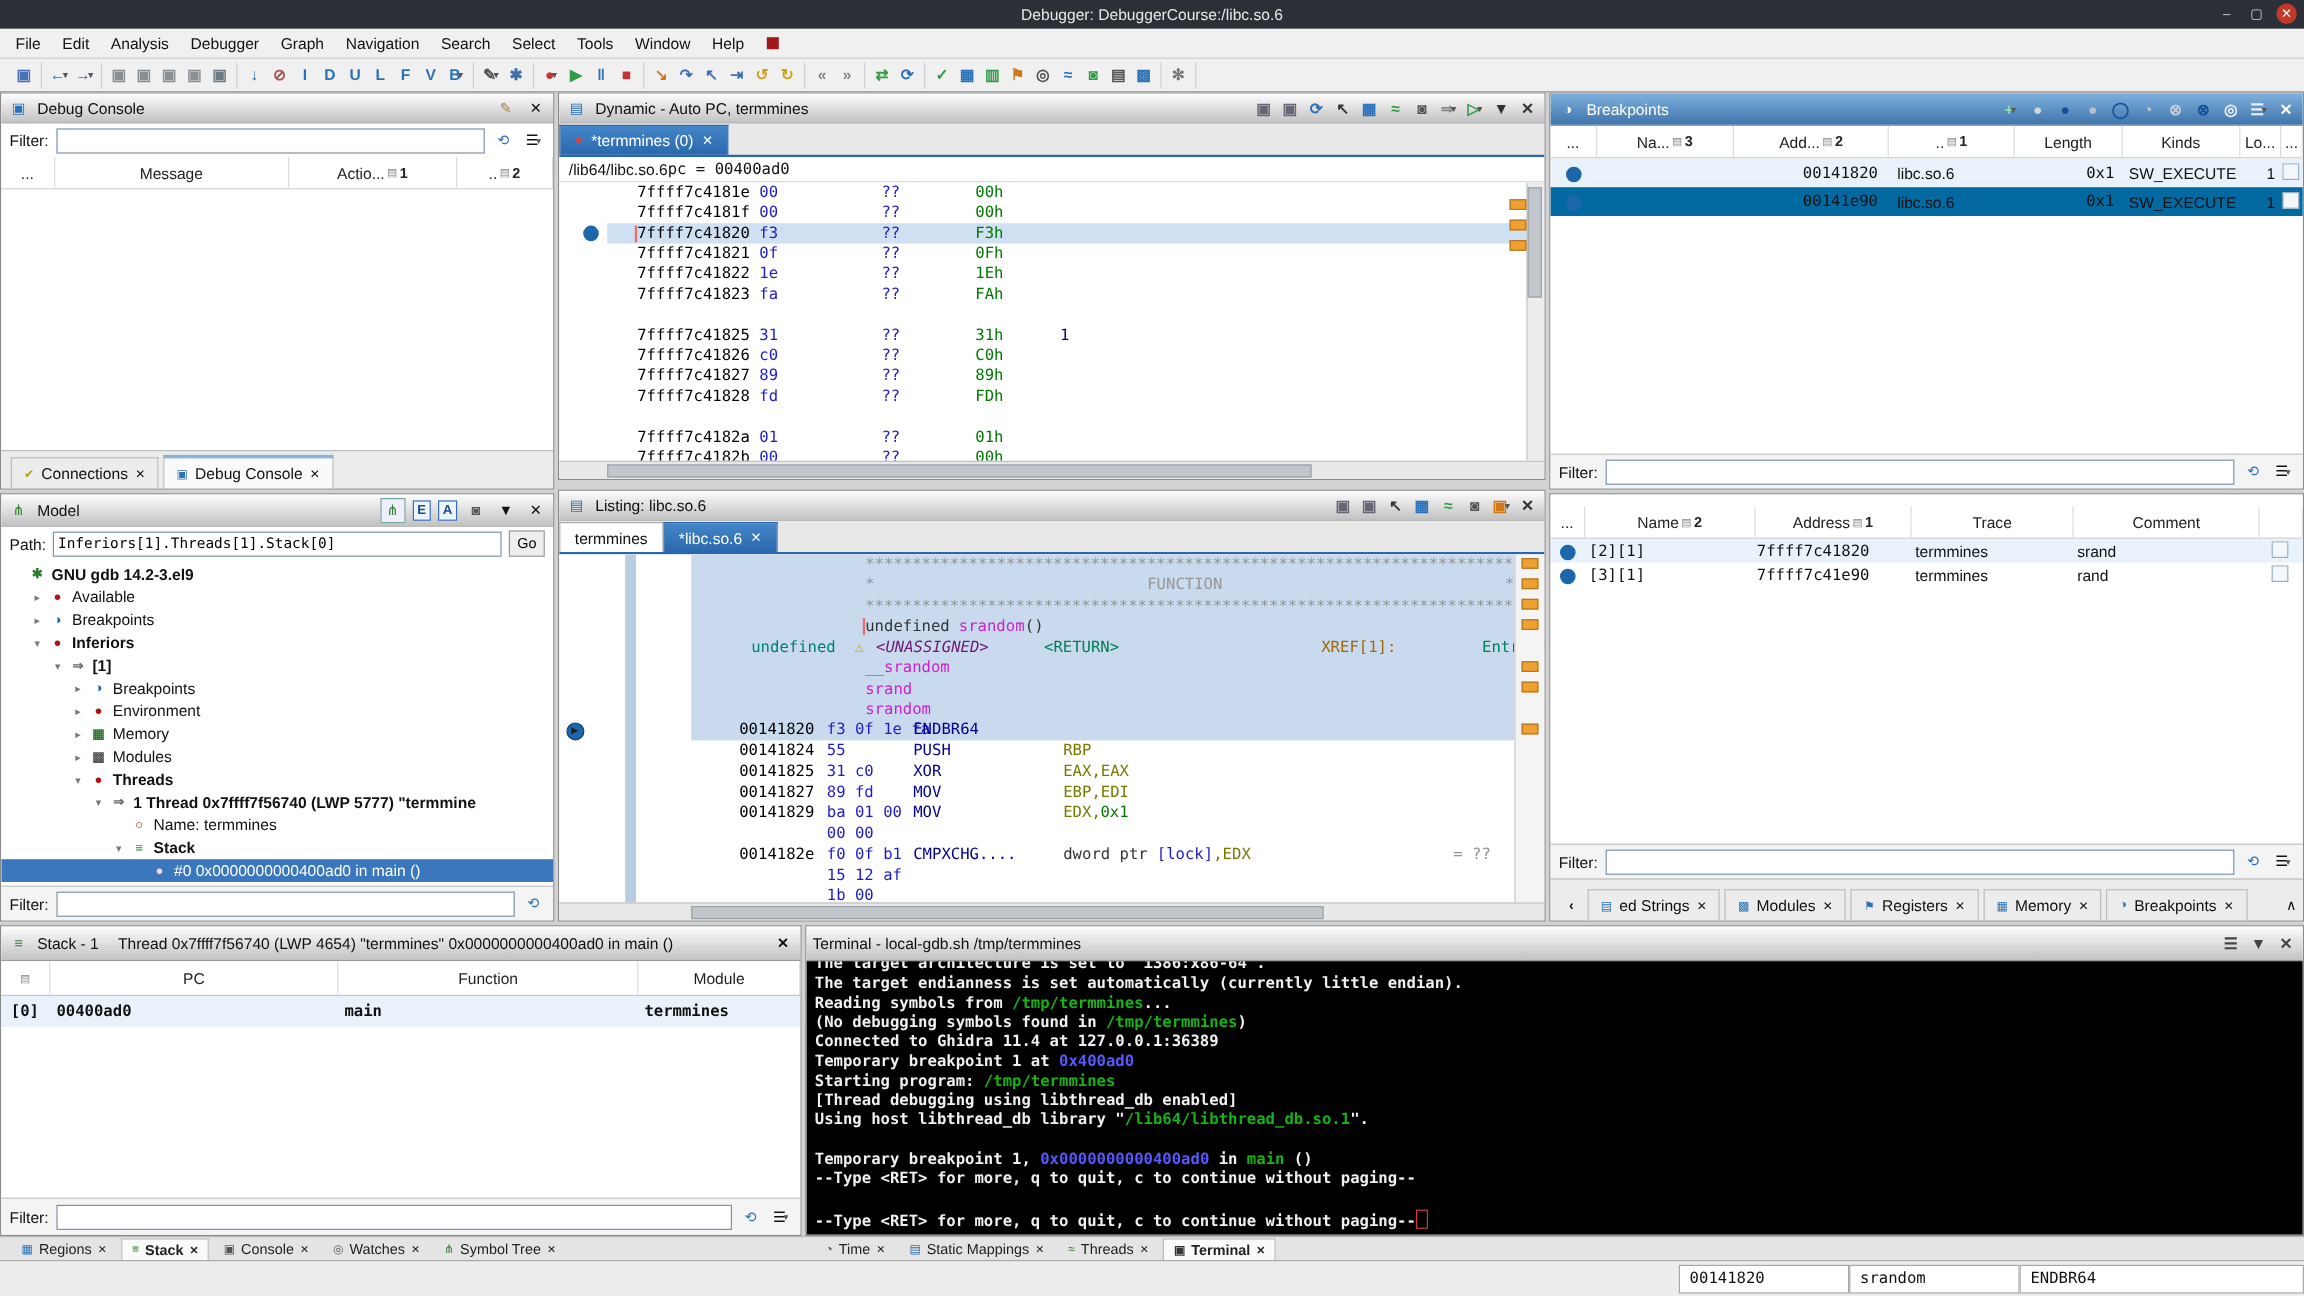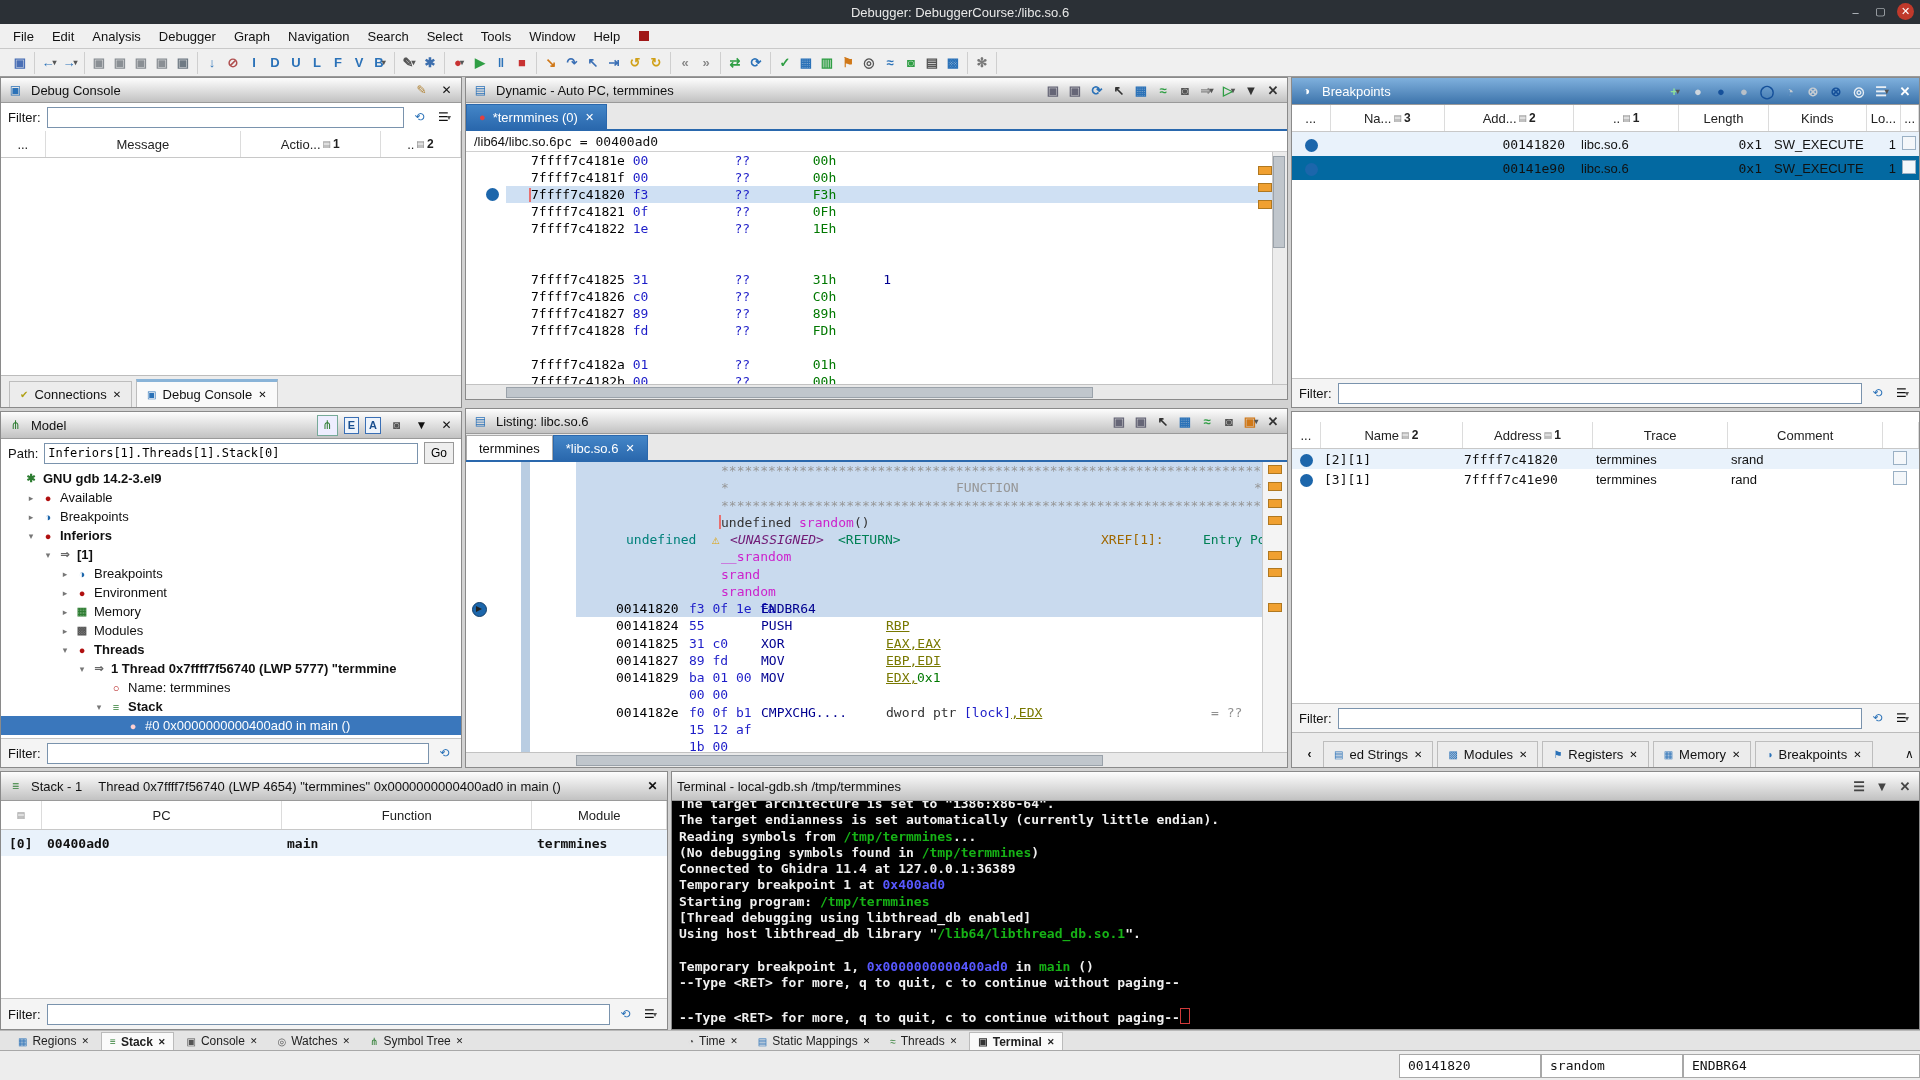--- a/index.html
+++ b/index.html
@@ -57,22 +57,22 @@
   .tcursor{display:inline-block;width:8px;height:14px;border:1px solid #d03a3a;vertical-align:-2px;}
   
   .drow{position:absolute;left:40px;width:762px;height:17px;line-height:17px;white-space:pre;
     font-family:"DejaVu Sans Mono",monospace;font-size:13px;padding-left:25px;}
   .drow.sel{background:#cfe0f3;}
   .d-addr{color:#000;} .d-byte{color:#1d1dc8;} .d-unk{color:#1d1dc8;} .d-val{color:#007800;} .d-ascii{color:#000090;}
   
   .lline{position:absolute;height:17.25px;line-height:17px;font-family:"DejaVu Sans Mono",monospace;font-size:13px;width:100%;}
   .lseg{position:absolute;white-space:pre;}
   .c-com{color:#969696;} .c-dark{color:#333;} .c-mag{color:#cc22cc;} .c-teal{color:#00807a;}
-  .c-warn{color:#e0a000;} .c-red{color:#701a75;font-style:italic;} .c-green{color:#008055;} .c-xref{color:#a06800;}
-  .c-addr{color:#000;} .c-byte{color:#1d1dc8;} .c-mnem{color:#000090;} .c-reg{color:#787800;text-decoration:underline;}
+  .c-warn{color:#e0a000;} .c-red{color:#701a75;font-style:italic;} .c-green{color:#008055;margin-left:32px;} .c-xref{color:#a06800;}
+  .c-addr{color:#000;} .c-byte{color:#1d1dc8;} .c-mnem{color:#000090;} .c-reg{color:#787800;}
   .c-const{color:#007800;} .c-gray2{color:#909090;}
   .caretbar{position:absolute;width:2px;height:14px;background:#e87070;}
   .mmark{position:absolute;width:12px;height:7px;background:#f0a030;border:1px solid #b07820;left:5px;}
   
   .tnode{height:19px;display:flex;align-items:center;gap:5px;white-space:nowrap;overflow:hidden;}
   .tnode.sel{background:#3a77bc;color:#fff;}
   .texp{width:10px;font-size:9px;color:#777;text-align:center;}
   .tico{width:14px;text-align:center;font-size:11px;font-weight:bold;}
   .tnode.b .tlab{font-weight:bold;}
   
@@ -390,20 +390,21 @@
   <div style="height:20px;min-height:20px;display:flex;justify-content:flex-start;align-items:center;background:#fff;border-bottom:1px solid #d0d0d0;padding:0 8px">
     <span>/lib64/libc.so.6</span>
     <span class="mono">pc = 00400ad0</span>
   </div>
   <div id="dyn-body" style="flex:1;position:relative;background:#fff;overflow:hidden">
       <div class="drow" style="top:0px"><span class="d-addr">7ffff7c4181e</span><span class="d-addr"> </span><span class="d-byte">00</span><span>           </span><span class="d-unk">??</span><span>        </span><span class="d-val">00h</span></div>
       <div class="drow" style="top:17px"><span class="d-addr">7ffff7c4181f</span><span class="d-addr"> </span><span class="d-byte">00</span><span>           </span><span class="d-unk">??</span><span>        </span><span class="d-val">00h</span></div>
       <div class="drow sel" style="top:34px"><span class="d-addr">7ffff7c41820</span><span class="d-addr"> </span><span class="d-byte">f3</span><span>           </span><span class="d-unk">??</span><span>        </span><span class="d-val">F3h</span></div>
       <div class="drow" style="top:51px"><span class="d-addr">7ffff7c41821</span><span class="d-addr"> </span><span class="d-byte">0f</span><span>           </span><span class="d-unk">??</span><span>        </span><span class="d-val">0Fh</span></div>
       <div class="drow" style="top:68px"><span class="d-addr">7ffff7c41822</span><span class="d-addr"> </span><span class="d-byte">1e</span><span>           </span><span class="d-unk">??</span><span>        </span><span class="d-val">1Eh</span></div>
+      <div class="drow" style="top:85px"><span class="d-addr">7ffff7c41823</span><span class="d-addr"> </span><span class="d-byte">fa</span><span>           </span><span class="d-unk">??</span><span>        </span><span class="d-val">FAh</span></div>
       <div class="drow" style="top:119px"><span class="d-addr">7ffff7c41825</span><span class="d-addr"> </span><span class="d-byte">31</span><span>           </span><span class="d-unk">??</span><span>        </span><span class="d-val">31h</span><span>      </span><span class="d-ascii">1</span></div>
       <div class="drow" style="top:136px"><span class="d-addr">7ffff7c41826</span><span class="d-addr"> </span><span class="d-byte">c0</span><span>           </span><span class="d-unk">??</span><span>        </span><span class="d-val">C0h</span></div>
       <div class="drow" style="top:153px"><span class="d-addr">7ffff7c41827</span><span class="d-addr"> </span><span class="d-byte">89</span><span>           </span><span class="d-unk">??</span><span>        </span><span class="d-val">89h</span></div>
       <div class="drow" style="top:170px"><span class="d-addr">7ffff7c41828</span><span class="d-addr"> </span><span class="d-byte">fd</span><span>           </span><span class="d-unk">??</span><span>        </span><span class="d-val">FDh</span></div>
       <div class="drow" style="top:204px"><span class="d-addr">7ffff7c4182a</span><span class="d-addr"> </span><span class="d-byte">01</span><span>           </span><span class="d-unk">??</span><span>        </span><span class="d-val">01h</span></div>
       <div class="drow" style="top:221px"><span class="d-addr">7ffff7c4182b</span><span class="d-addr"> </span><span class="d-byte">00</span><span>           </span><span class="d-unk">??</span><span>        </span><span class="d-val">00h</span></div>
       <div class="bdot" style="position:absolute;left:20px;top:36px"></div>
       <div class="caretbar" style="left:63px;top:36px"></div>
       <div style="position:absolute;right:0;top:0;width:14px;height:100%;background:#ececec;border-left:1px solid #c8c8c8"></div>
       <div style="position:absolute;right:2px;top:4px;width:10px;height:90px;background:#c0c6cc;border:1px solid #9aa2aa"></div>

